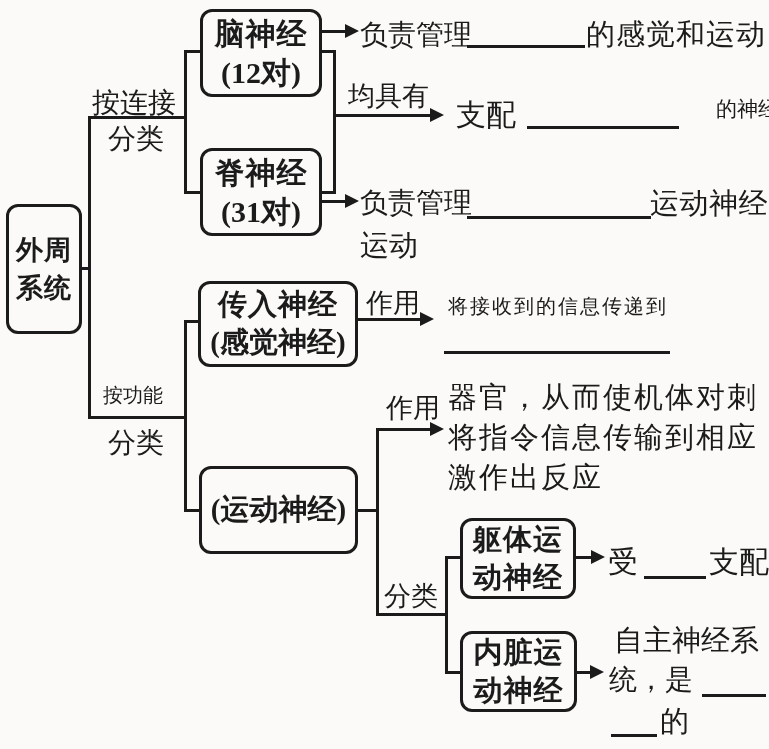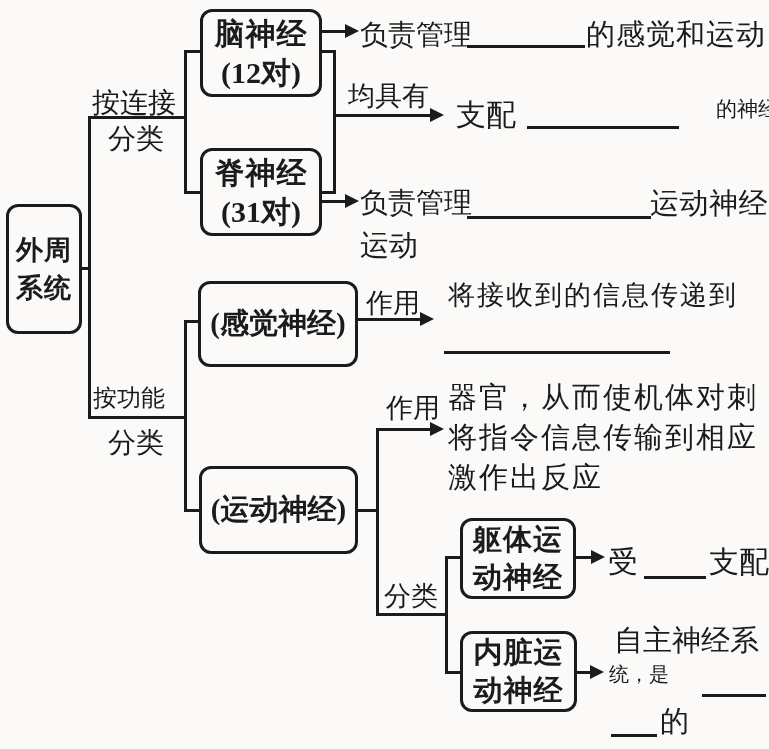--- a/index.html
+++ b/index.html
@@ -81,72 +81,73 @@
     <span>脑神经</span>
     <span class="sub">(12对)</span>
   </div>
 
   <div class="box" style="left:200px;top:148px;width:116px;height:82px;font-size:30px">
     <span>脊神经</span>
     <span class="sub">(31对)</span>
   </div>
 
   <div class="box" style="left:198px;top:281px;width:154px;height:80px;font-size:29px">
+    <span>传入神经</span>
     <span class="sub">(感觉神经)</span>
   </div>
 
   <div class="box" style="left:199px;top:466px;width:153px;height:82px;font-size:29px">
     <span class="sub">(运动神经)</span>
   </div>
 
   <div class="box" style="left:460px;top:518px;width:110px;height:75px;font-size:29px">
     <span>躯体运</span>
     <span>动神经</span>
   </div>
 
   <div class="box" style="left:460px;top:631px;width:111px;height:75px;font-size:29px">
     <span>内脏运</span>
     <span>动神经</span>
   </div>
 
   <span class="t" style="left:92px;top:84px;font-size:28px">按连接</span>
   <span class="t" style="left:108px;top:120px;font-size:28px">分类</span>
-  <span class="t" style="left:93px;top:382px;font-size:24px">按功能</span>
+  <span class="t" style="left:103px;top:382px;font-size:20px">按功能</span>
   <span class="t" style="left:108px;top:424px;font-size:28px">分类</span>
 
   <span class="t" style="left:348px;top:78px;font-size:27px">均具有</span>
   <span class="t" style="left:366px;top:285px;font-size:27px">作用</span>
   <span class="t" style="left:386px;top:390px;font-size:27px">作用</span>
   <span class="t" style="left:384px;top:578px;font-size:27px">分类</span>
 
   <span class="t" style="left:360px;top:16px;font-size:28px">负责管理</span>
   <div class="blank" style="left:467px;top:45px;width:118px"></div>
   <span class="t" style="left:586px;top:15px;font-size:29px;letter-spacing:1px">的感觉和运动</span>
 
   <span class="t" style="left:456px;top:95px;font-size:30px">支配</span>
   <div class="blank" style="left:527px;top:126px;width:152px"></div>
   <span class="t" style="left:716px;top:95px;font-size:21px">的神经</span>
 
   <span class="t" style="left:360px;top:184px;font-size:28px">负责管理</span>
   <div class="blank" style="left:467px;top:216px;width:184px"></div>
   <span class="t" style="left:650px;top:184px;font-size:29px;letter-spacing:0.5px">运动神经</span>
   <span class="t" style="left:360px;top:226px;font-size:29px">运动</span>
 
-  <span class="t" style="left:448px;top:277px;font-size:27px;letter-spacing:2px">将接收到的信息传递到</span>
+  <span class="t" style="left:448px;top:293px;font-size:20px;letter-spacing:2px">将接收到的信息传递到</span>
   <div class="blank" style="left:444px;top:351px;width:226px"></div>
 
   <div class="t stack" style="left:448px;top:377px;font-size:29px;letter-spacing:2px;line-height:40px">
     <span>器官，从而使机体对刺</span>
     <span>将指令信息传输到相应</span>
     <span>激作出反应</span>
   </div>
 
   <span class="t" style="left:608px;top:542px;font-size:30px">受</span>
   <div class="blank" style="left:644px;top:576px;width:62px"></div>
   <span class="t" style="left:709px;top:542px;font-size:30px">支配</span>
 
   <span class="t" style="left:614px;top:621px;font-size:29px">自主神经系</span>
-  <span class="t" style="left:609px;top:661px;font-size:20px">统，是</span>
+  <span class="t" style="left:609px;top:661px;font-size:28px">统，是</span>
   <div class="blank" style="left:702px;top:694px;width:64px"></div>
   <div class="blank" style="left:611px;top:734px;width:46px"></div>
   <span class="t" style="left:660px;top:702px;font-size:29px">的</span>
 
 </div>
 
 </body></html>

